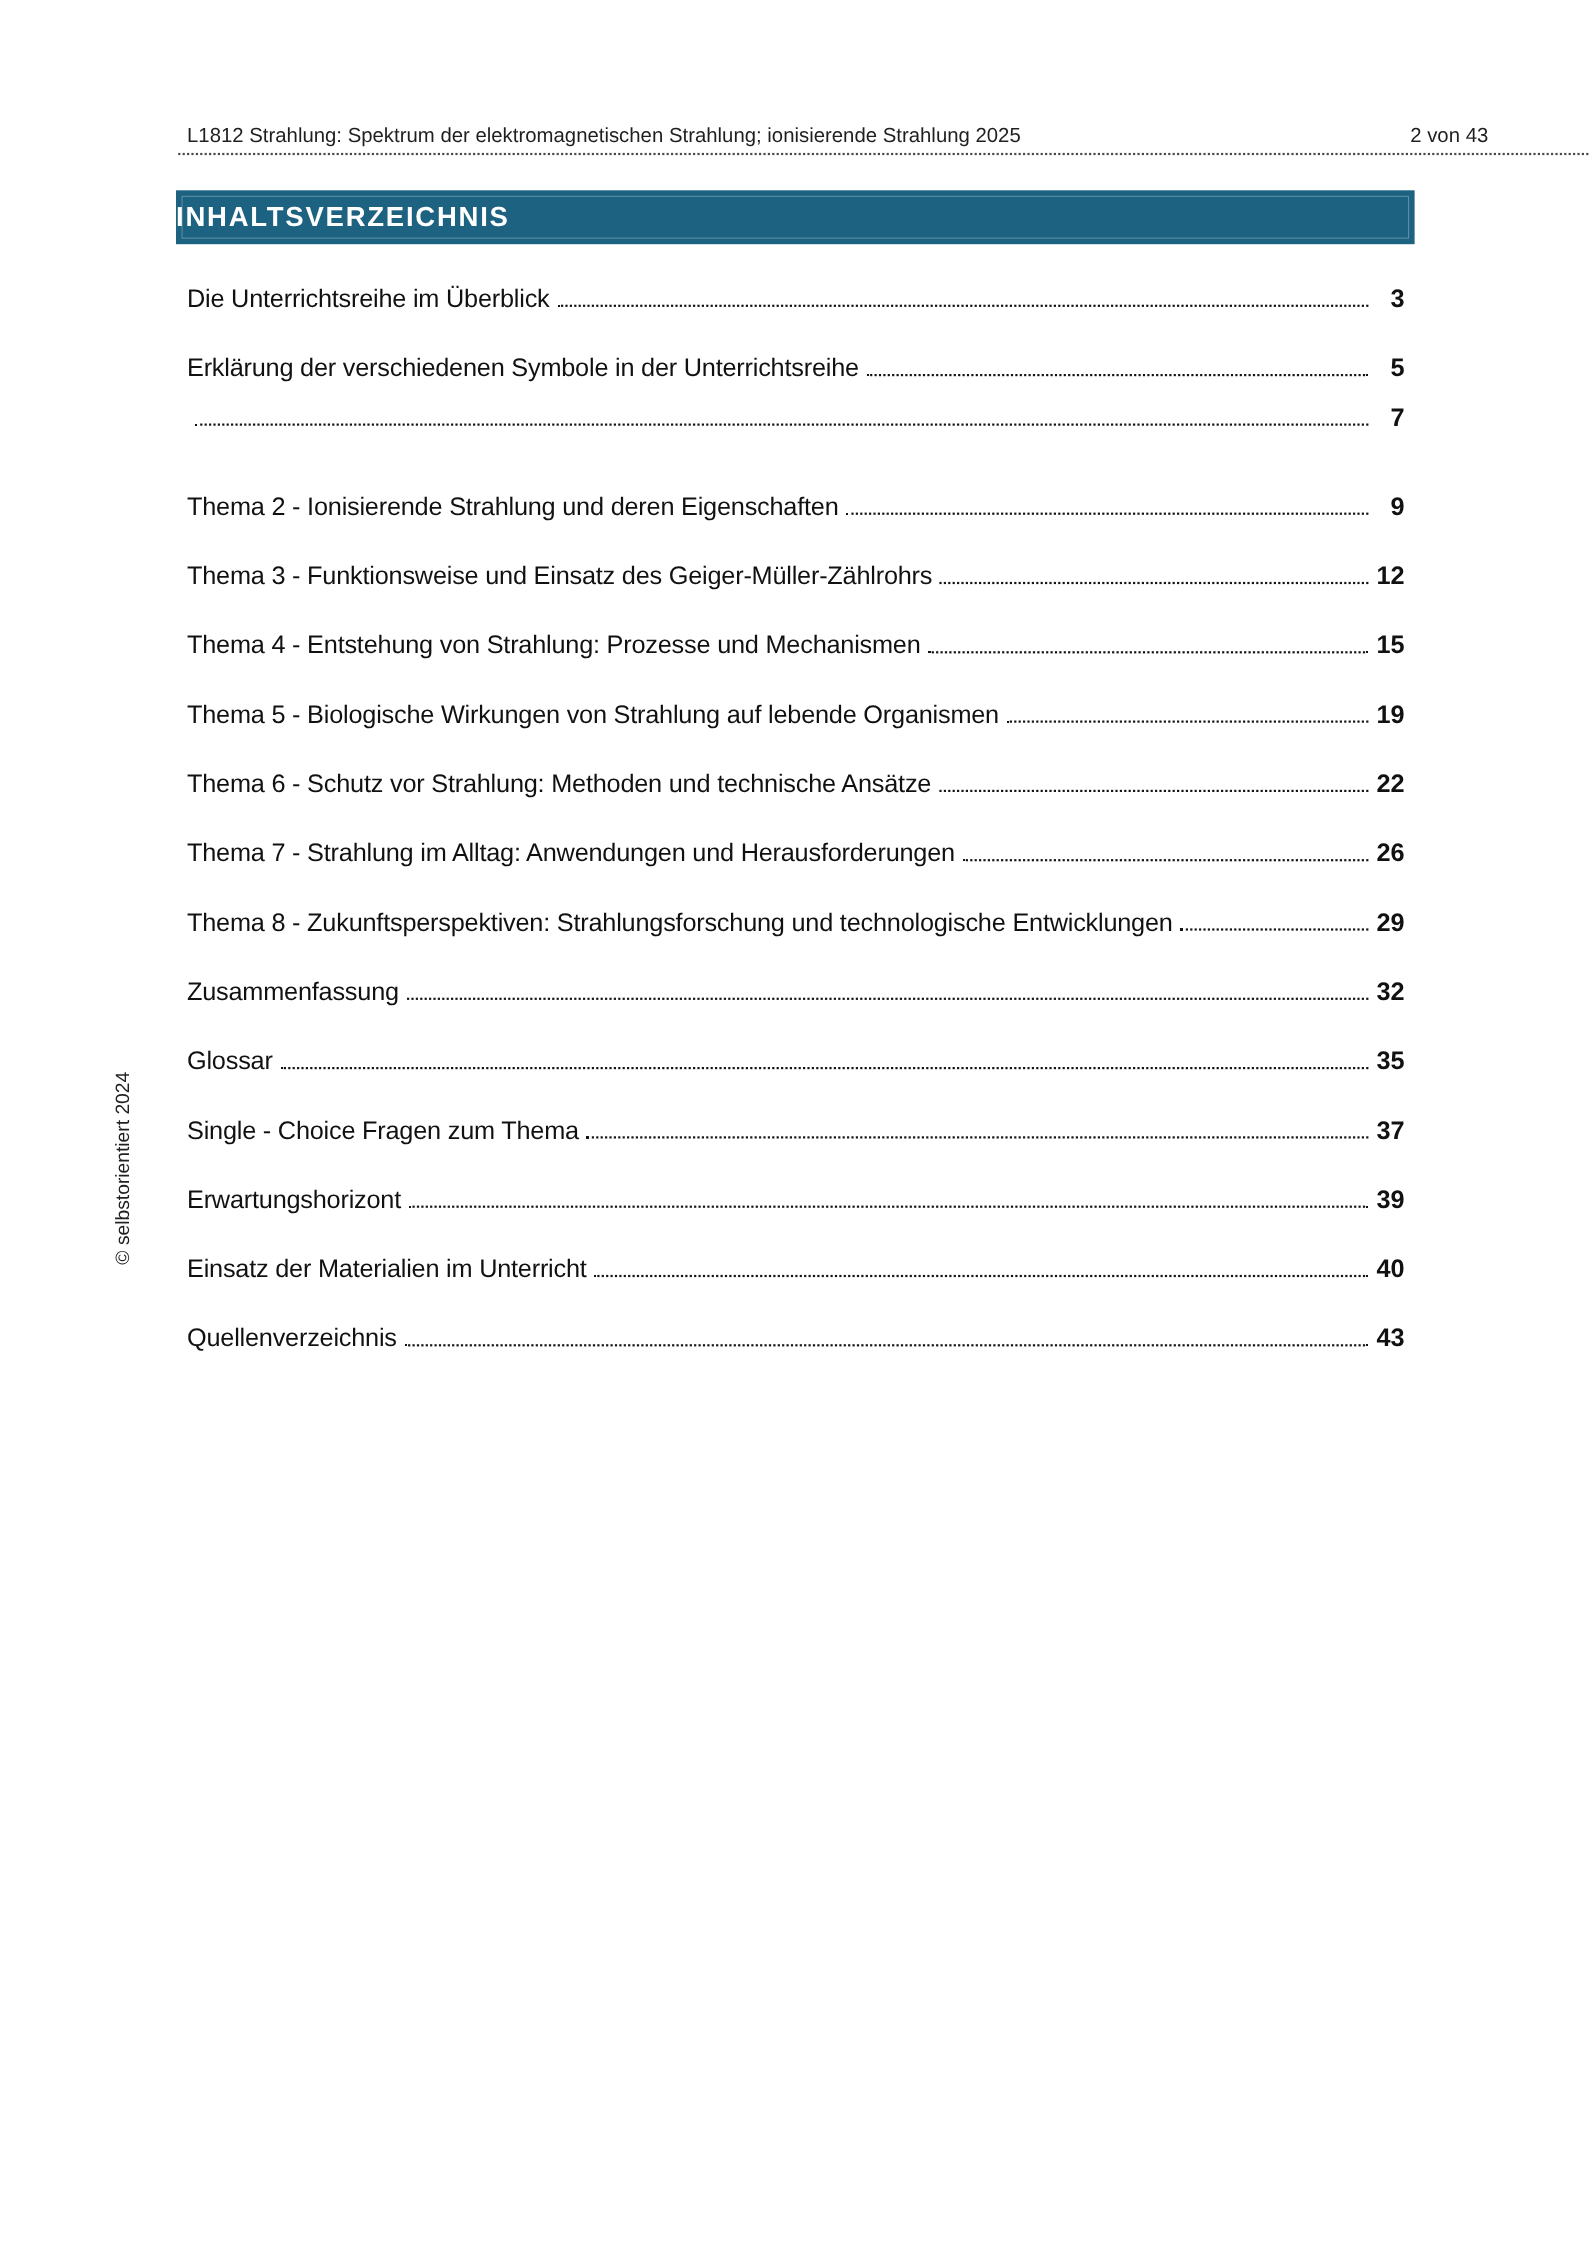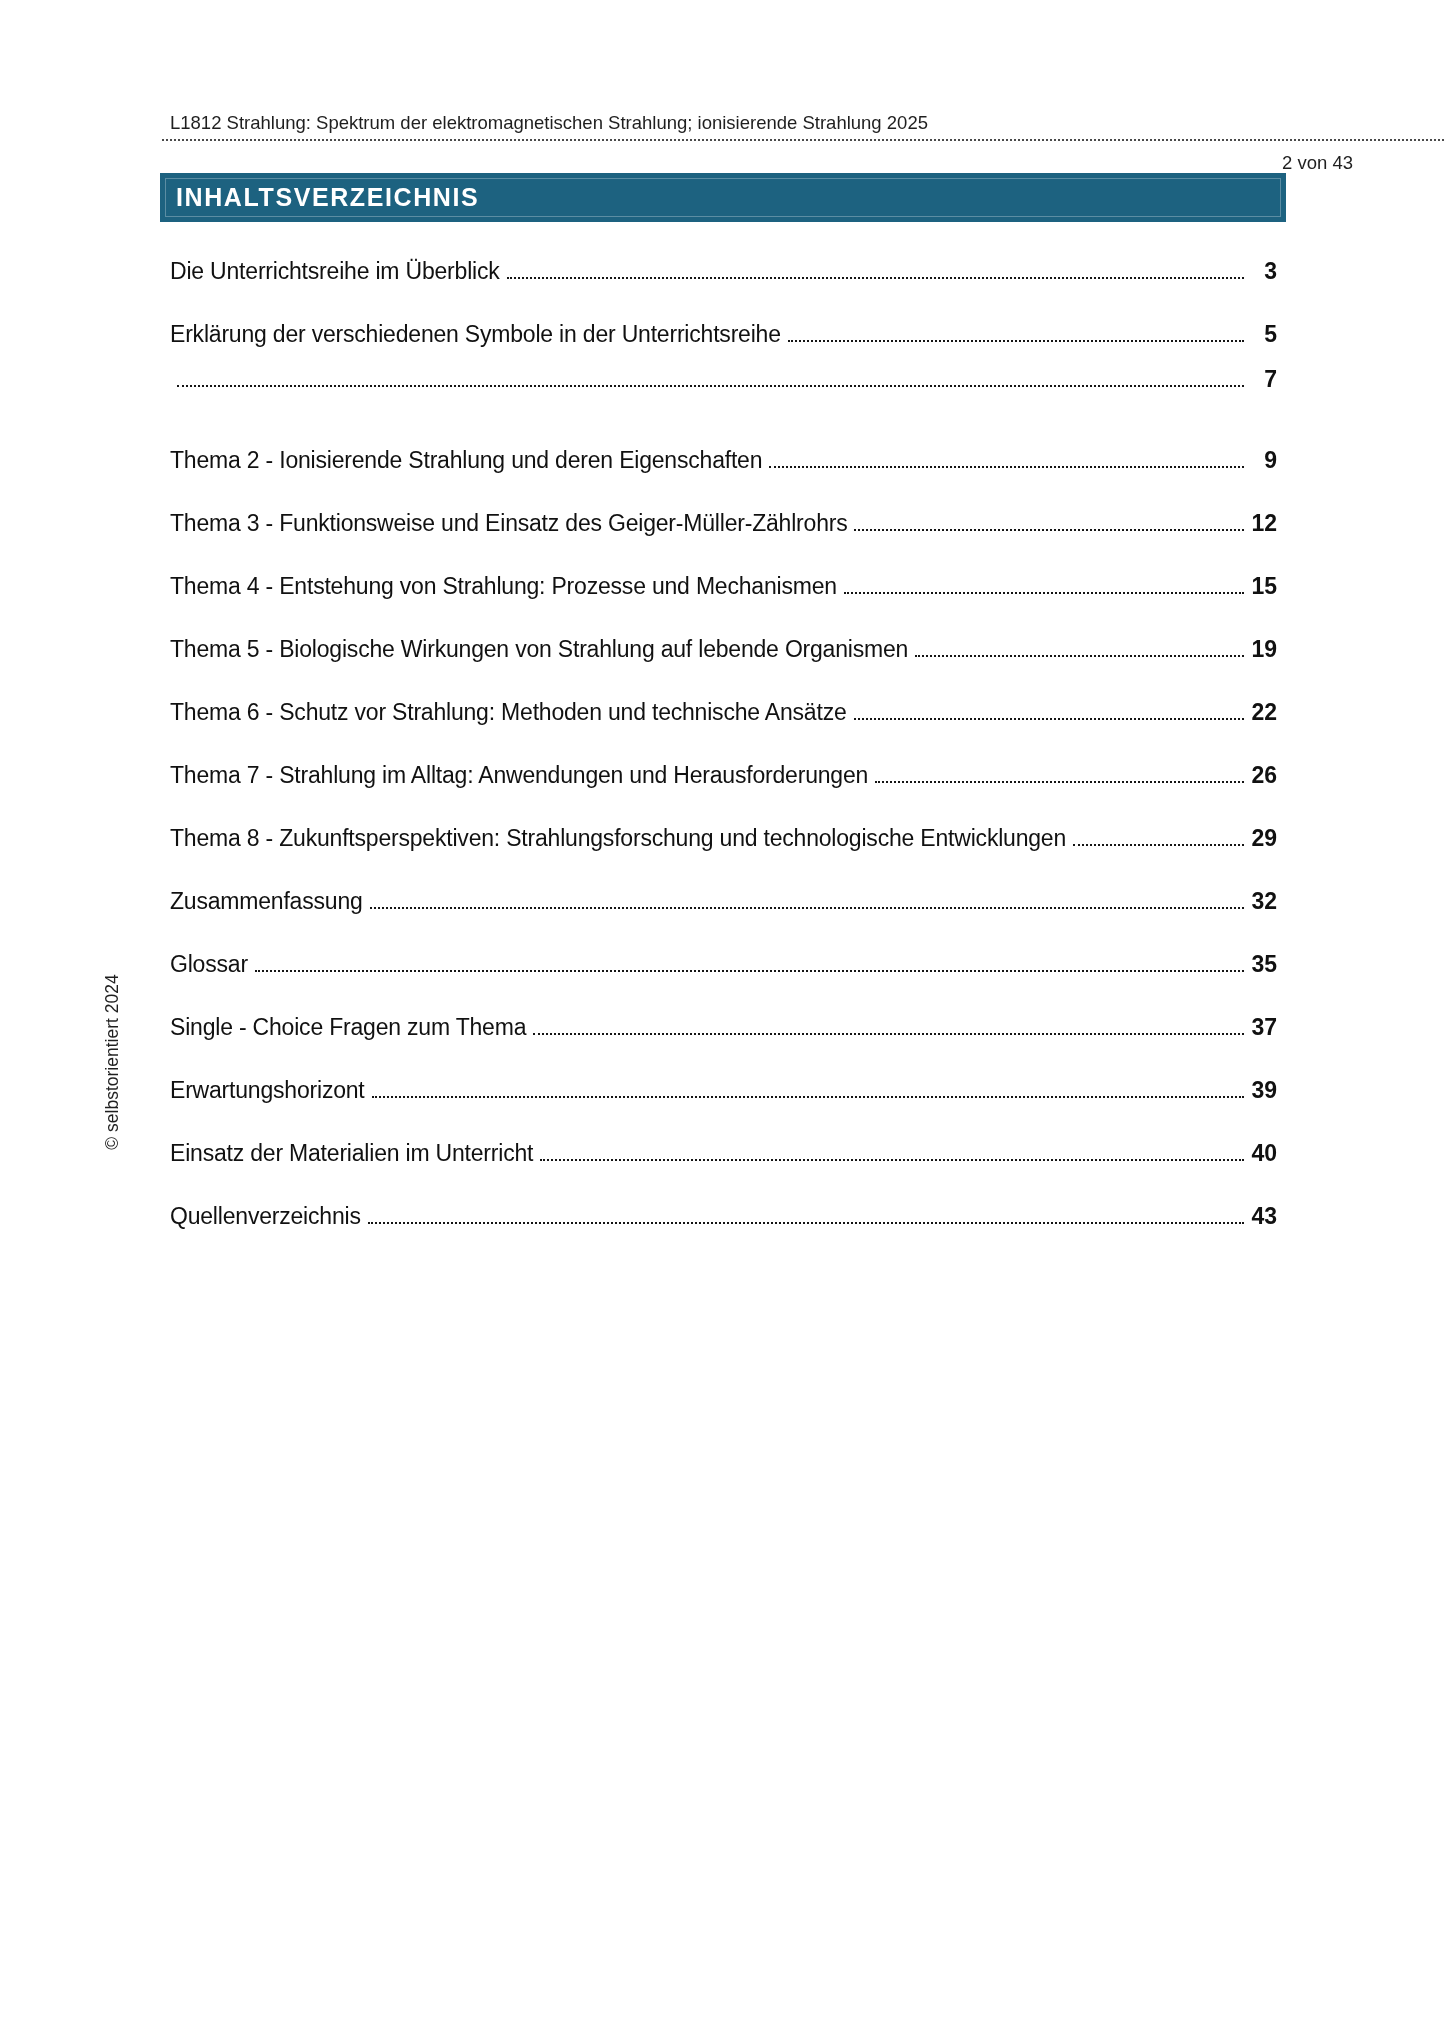--- a/index.html
+++ b/index.html
@@ -27,21 +27,20 @@
     white-space: nowrap;
   }
   .running-header-page {
     position: absolute;
     right: 92px;
     top: 112px;
     font-size: 18.5px;
     line-height: 22px;
     color: #1f1f1f;
     white-space: nowrap;
-    margin-top: 40px;
   }
   .header-rule {
     position: absolute;
     left: 162px;
     right: 1px;
     top: 139px;
     height: 0;
     border-bottom: 2px dotted #4a4a4a;
   }
 
@@ -57,21 +56,20 @@
     align-items: center;
   }
   .section-banner .inner-frame {
     position: absolute;
     left: 5px; right: 5px; top: 5px; bottom: 5px;
     border: 1px solid rgba(255,255,255,0.28);
     pointer-events: none;
   }
   .section-banner .banner-label {
     position: relative;
-    padding-left: 16px;
     color: #ffffff;
     font-size: 25px;
     font-weight: bold;
     letter-spacing: 1.6px;
     white-space: nowrap;
   }
 
   
   .toc {
     position: absolute;

